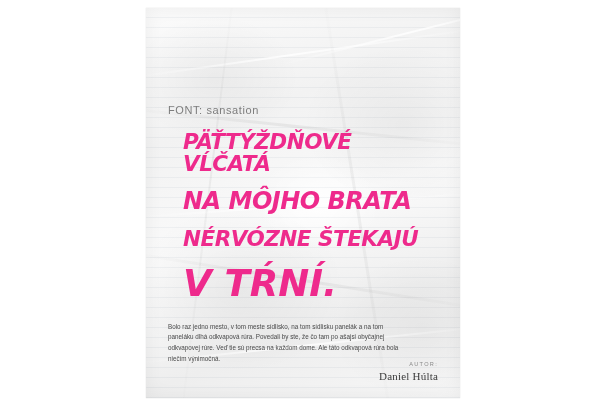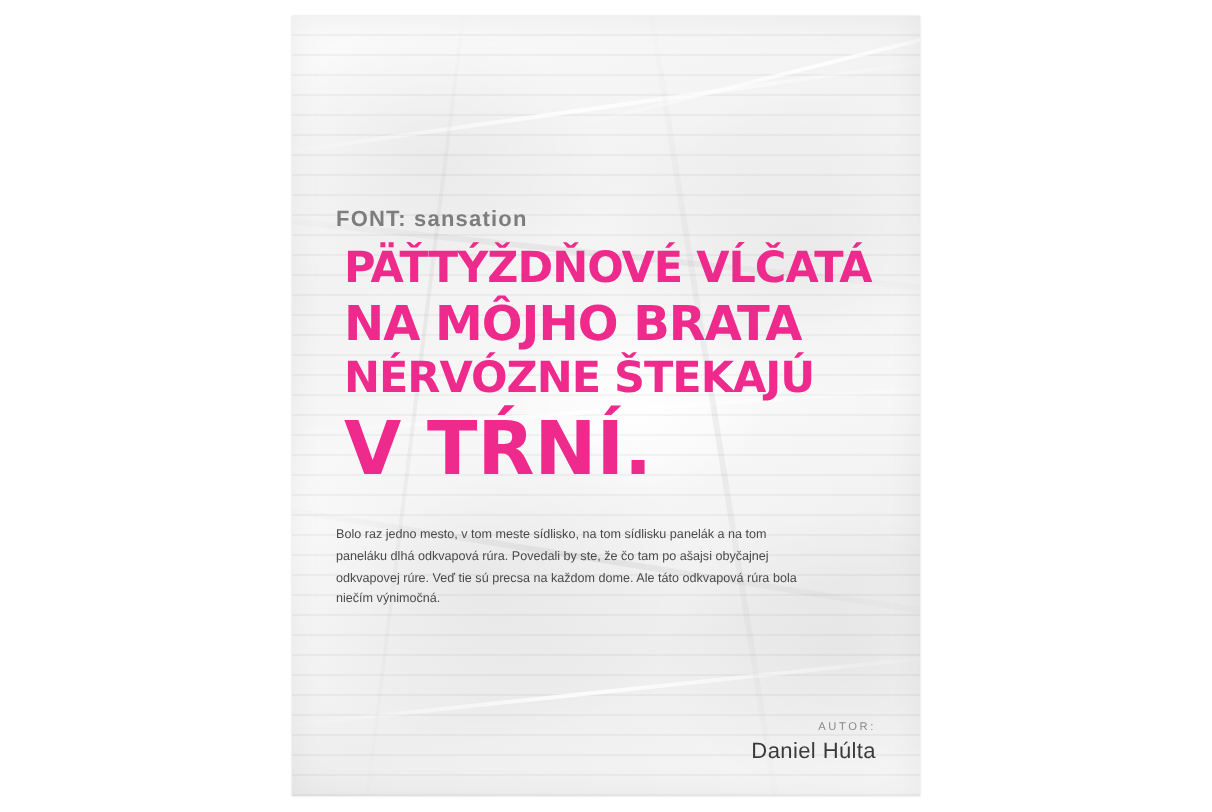--- a/index.html
+++ b/index.html
@@ -83,31 +83,32 @@
     left: 22px;
     top: 96px;
     width: 272px;
   }
 
   #font-label {
     font-size: 11px;
     letter-spacing: 0.6px;
     color: #7d7d7d;
     margin: 0 0 8px 0;
-    font-weight: 700;
+    font-weight: 400;
   }
 
   .headline {
     color: #ee2a8c;
     font-weight: 700;
     letter-spacing: -0.5px;
     line-height: 1.0;
-    margin: 4px;
+    margin: 15px;
     text-transform: uppercase;
     font-family: "DejaVu Sans", sans-serif;
+    font-style: italic;
   }
 
   #line-1 { font-size: 21.5px; margin-bottom: 3px; }
   #line-2 { font-size: 21.5px; margin-bottom: 6px; }
   #line-3 { font-size: 24px;   margin-bottom: 5px; }
   #line-4 { font-size: 37px;   letter-spacing: 0px; margin-bottom: 0; }
 
   #body-copy {
     margin: 20px 0 0 0;
     width: 232px;
@@ -129,21 +130,21 @@
     font-size: 5.6px;
     letter-spacing: 1.3px;
     color: #8a8a8a;
     margin: 0 0 3px 0;
     text-transform: uppercase;
   }
   #credit-name {
     font-size: 11px;
     color: #3a3a3a;
     margin: 0;
-    font-family: Liberation Sans, sans-serif;
+    font-family: Liberation Serif, serif;
     letter-spacing: 0.2px;
   }
 
   
   #paper-edge {
     position: absolute;
     inset: 0;
     box-shadow: inset 0 0 18px rgba(0,0,0,0.06);
     pointer-events: none;
   }

